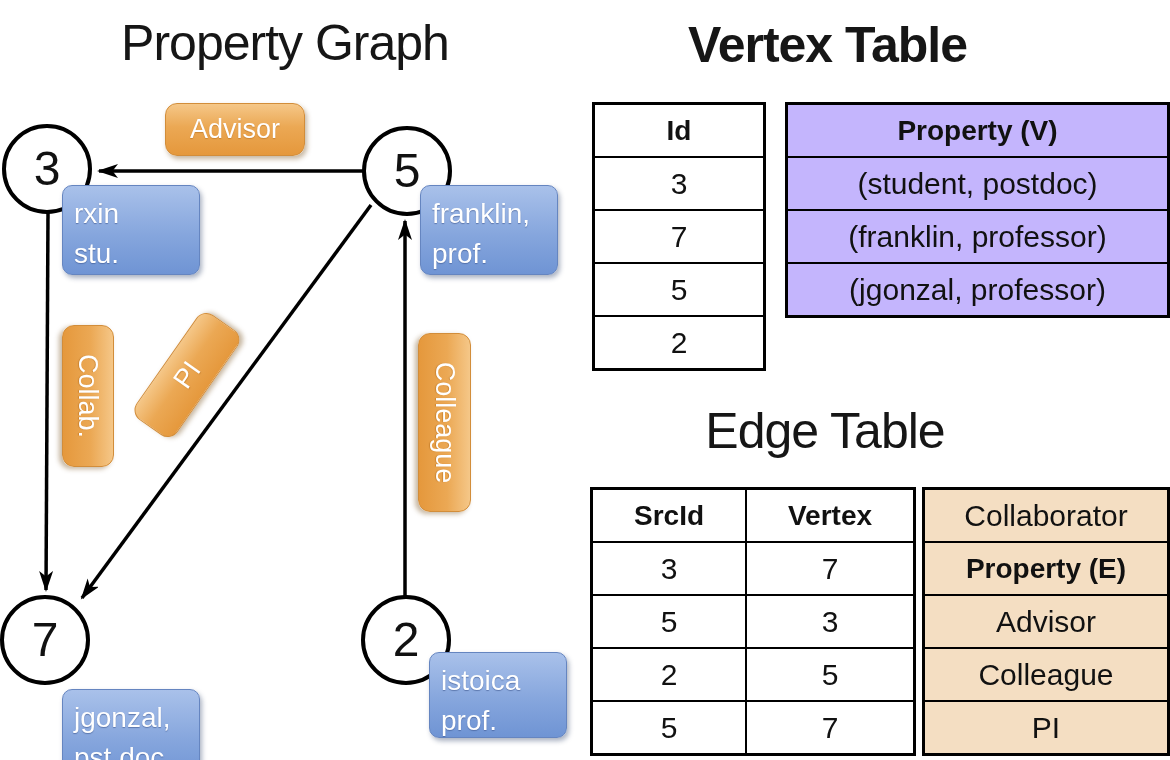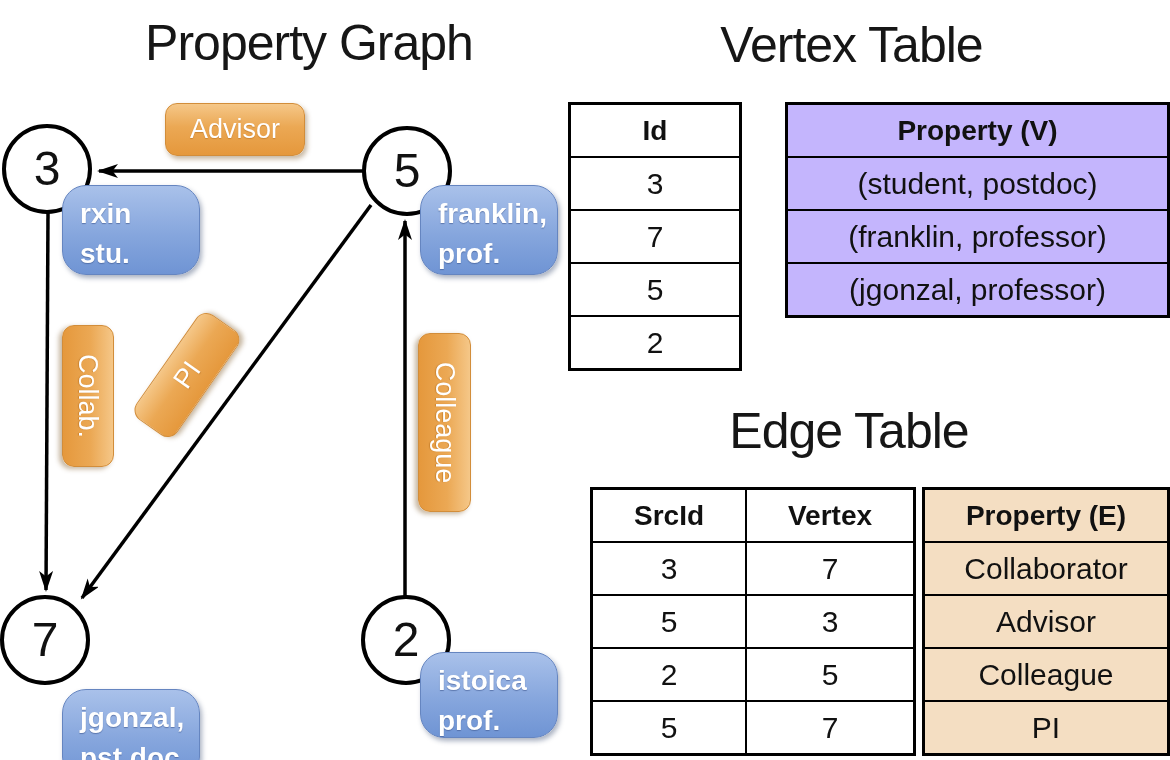--- a/index.html
+++ b/index.html
@@ -2,41 +2,41 @@
 <html><head>
 <meta charset="utf-8">
 <style>
   html,body { margin:0; padding:0; background:#ffffff; }
   #stage {
     position:relative; width:1170px; height:760px; overflow:hidden;
     background:#ffffff; font-family:"Liberation Sans", sans-serif; color:#111;
   }
   .title {
     position:absolute; text-align:center; font-size:50px; font-weight:300;
-    letter-spacing:-1px; color:#161616; white-space:nowrap;padding-left:24px;
+    letter-spacing:-1px; color:#161616; white-space:nowrap;
   }
   
   #edges { position:absolute; left:0; top:0; }
   .node {
     position:absolute; box-sizing:border-box; width:90px; height:90px;
     border:4px solid #000; border-radius:50%; background:#fff;
     display:flex; align-items:center; justify-content:center;
     font-size:48px; font-weight:300; padding-bottom:2px;
   }
   .pill {
     position:absolute; display:flex; align-items:center; justify-content:center;
     border-radius:12px; color:#fff; font-size:27px; font-weight:300;
     background:linear-gradient(180deg,#f5c popup 0%);
     background:linear-gradient(180deg,#f5c788 0%, #eba854 45%, #e5983c 100%);
     border:1px solid #d28d3a; box-shadow:2px 3px 5px rgba(110,70,15,.40);
     text-shadow:0 1px 1px rgba(180,110,30,.55);
   }
   .vprop {
-    position:absolute; box-sizing:border-box; border-radius:24px; color:#fff;
-    font-size:28px; font-weight:700; line-height:1.42; padding:8px 8px 0 17px;
+    position:absolute; box-sizing:border-box; border-radius:10px; color:#fff;
+    font-size:28px; font-weight:400; line-height:1.42; padding:8px 8px 0 11px;
     background:linear-gradient(180deg,#a9c1ea 0%, #86a6dd 55%, #6f94d4 100%);
     border:1px solid #6585c0; box-shadow:2px 3px 5px rgba(40,60,100,.40);
     text-shadow:0 1px 1px rgba(60,85,140,.6);
   }
   
   table { position:absolute; border-collapse:collapse; table-layout:fixed; }
   th,td {
     border:2px solid #000; height:51px; padding:0; text-align:center;
     vertical-align:middle; font-size:30px; font-weight:300; white-space:nowrap;
     overflow:hidden;
@@ -88,28 +88,28 @@
     <div>stu.</div>
   </div>
   <div class="vprop" style="left:420px; top:185px; width:138px; height:90px;">
     <div>franklin,</div>
     <div>prof.</div>
   </div>
   <div class="vprop" style="left:62px;  top:650px; width:138px; height:92px;margin-top:39px;">
     <div>jgonzal,</div>
     <div>pst.doc.</div>
   </div>
-  <div class="vprop" style="left:420px; top:652px; width:138px; height:86px;">
+  <div class="vprop" style="left:429px; top:652px; width:138px; height:86px;">
     <div>istoica</div>
     <div>prof.</div>
   </div>
 
-  <div class="title" style="left:560px; top:16px; width:535px;">Vertex Table</div>
+  <div class="title" style="left:560px; top:16px; width:535px;font-weight:bold;">Vertex Table</div>
 
-  <table class="outer" style="left:568px; top:102px; width:174px;border-radius:9px;">
+  <table class="outer" style="left:592px; top:102px; width:174px;border-radius:9px;">
     <tbody>
         <tr>
           <th>Id</th>
         </tr>
     <tr>
           <td>3</td>
         </tr>
     <tr>
           <td>7</td>
         </tr>
@@ -162,24 +162,24 @@
     <tr>
       <td>5</td>
       <td>7</td>
     </tr>
   </tbody>
     </table>
 
   <table class="outer" style="left:922px; top:487px; width:248px;">
     <tbody>
         <tr>
-          <th class="ecell">Property (E)</th>
+          <td class="ecell">Collaborator</td>
         </tr>
     <tr>
-          <td class="ecell">Collaborator</td>
+          <th class="ecell">Property (E)</th>
         </tr>
     <tr>
           <td class="ecell">Advisor</td>
         </tr>
     <tr>
           <td class="ecell">Colleague</td>
         </tr>
     <tr>
           <td class="ecell">PI</td>
         </tr>

